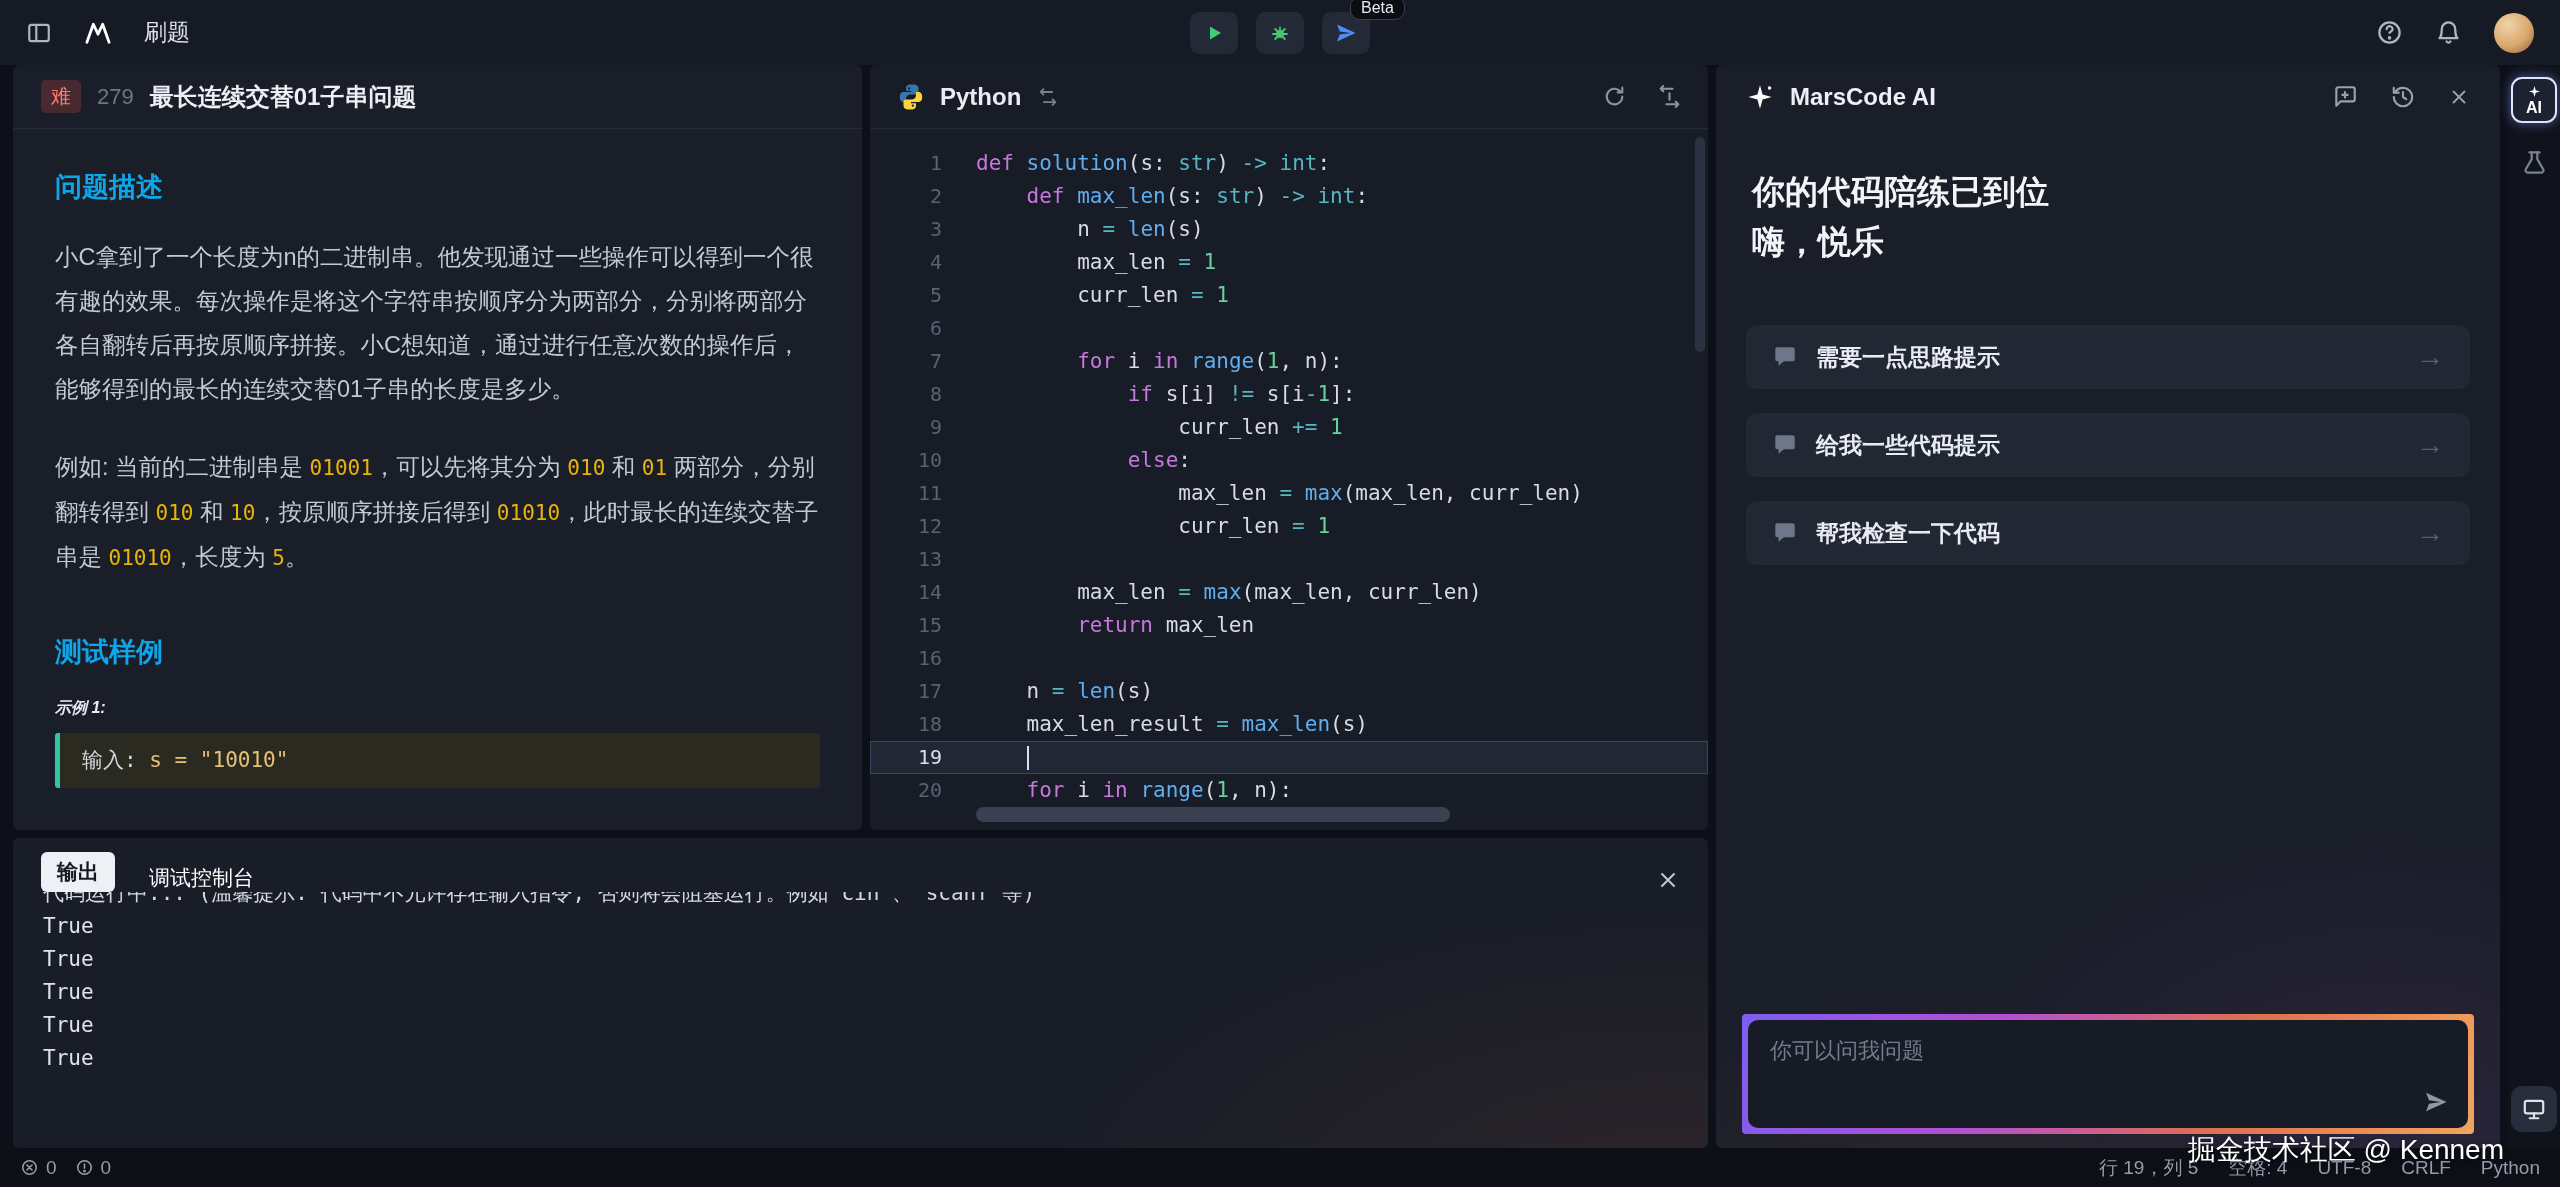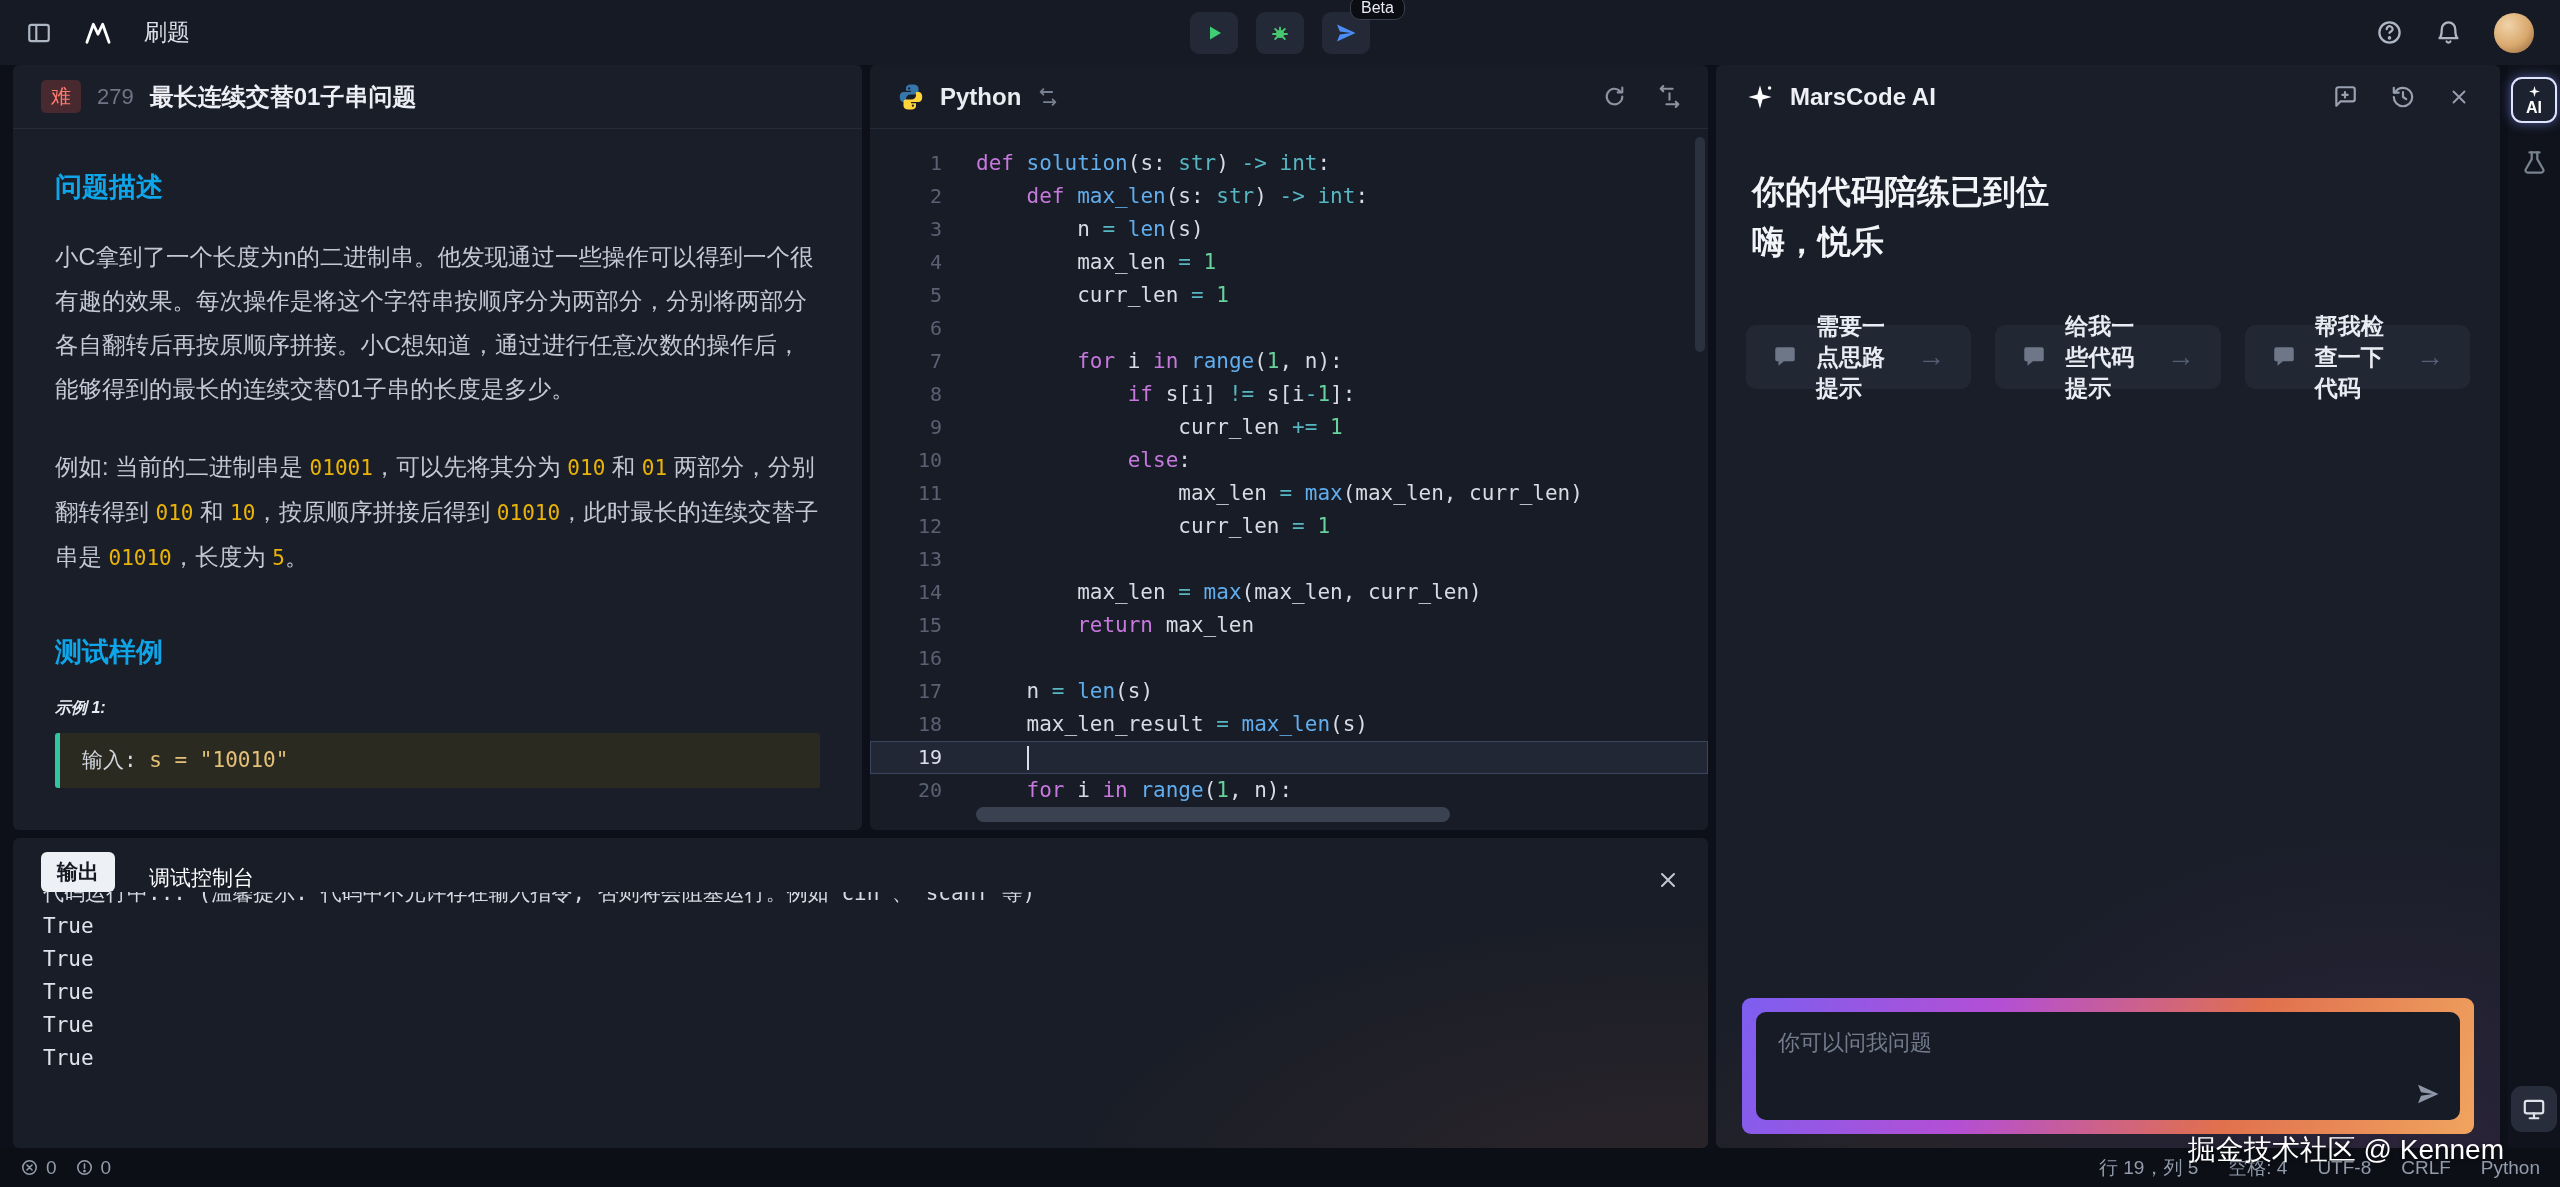--- a/index.html
+++ b/index.html
@@ -80,26 +80,26 @@
                 font-family:"DejaVu Sans Mono",monospace;font-size:21px;color:#dfe3eb}
   .console-hint{margin-top:-15px;line-height:33px;white-space:nowrap;color:#d6dae2}
   .console-line{line-height:33px}
 
   
   .ai-header{height:64px;display:flex;align-items:center;padding:0 30px;gap:16px;position:relative;z-index:2}
   .ai-title{font-size:24px;font-weight:bold;color:#eef0f5}
   .ai-actions{margin-left:auto;display:flex;gap:32px;align-items:center;color:#99a1b1}
   .ai-actions .icon{cursor:pointer}
   .greeting{margin:38px 36px 0;font-size:33px;line-height:50px;font-weight:bold;color:#f2f4f8;position:relative;z-index:2}
-  .suggestions{margin:58px 30px 0;display:flex;flex-direction:row;gap:24px;position:relative;z-index:2}
+  .suggestions{margin:58px 30px 0;display:flex;flex-direction:column;gap:24px;position:relative;z-index:2}
   .suggestion{height:64px;background:#222734;border-radius:10px;display:flex;align-items:center;gap:18px;
               padding:0 26px;cursor:pointer}
   .sugg-label{font-size:23px;font-weight:bold;color:#e9ecf2}
   .sugg-arrow{margin-left:auto;color:#566074;font-size:28px}
-  .ai-input-wrap{position:absolute;left:26px;right:26px;bottom:14px;border-radius:9px;padding:14px;z-index:3;
+  .ai-input-wrap{position:absolute;left:26px;right:26px;bottom:14px;border-radius:4px;padding:6px;z-index:3;
                  background:linear-gradient(110deg,#7d5ef0,#b44fd4,#e0704e,#f0a45f)}
   .ai-input{height:108px;background:#171b25;border-radius:10px;position:relative;padding:14px 20px}
   .ai-text{width:92%;height:66px;background:transparent;border:none;outline:none;resize:none;color:#dfe3ec;
            font-size:22px;font-family:"Liberation Sans",sans-serif}
   .ai-text::placeholder{color:#737c8c}
   .send-icon{position:absolute;right:18px;bottom:12px;cursor:pointer}
 
   
   .side-toolbar{position:absolute;right:0;top:65px;width:52px;height:1083px;display:flex;flex-direction:column;
                 align-items:center;padding-top:12px;background:#10131b}

